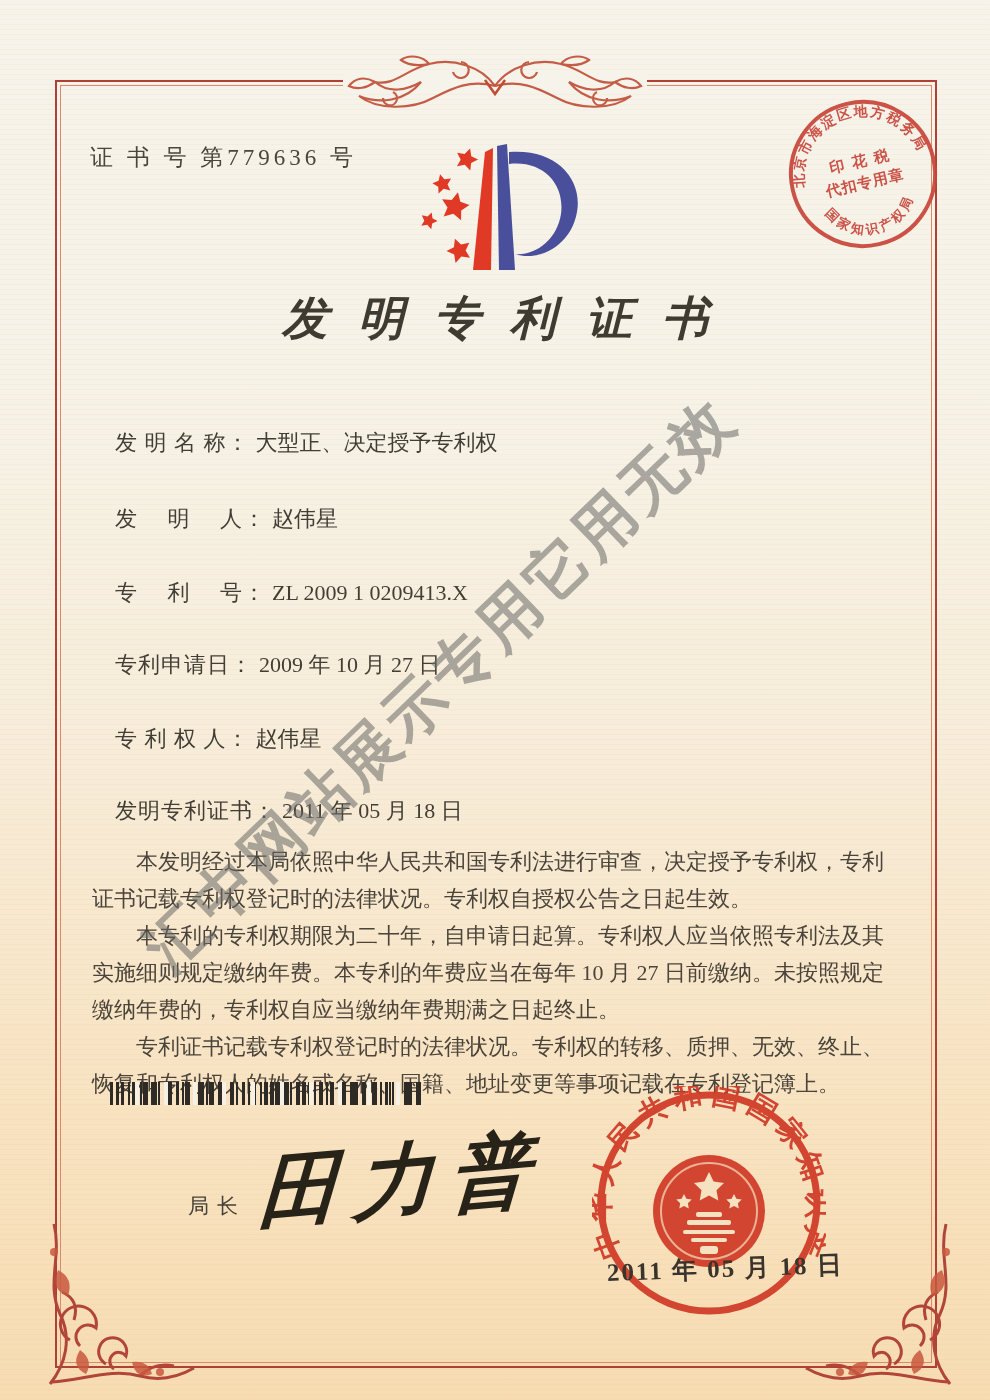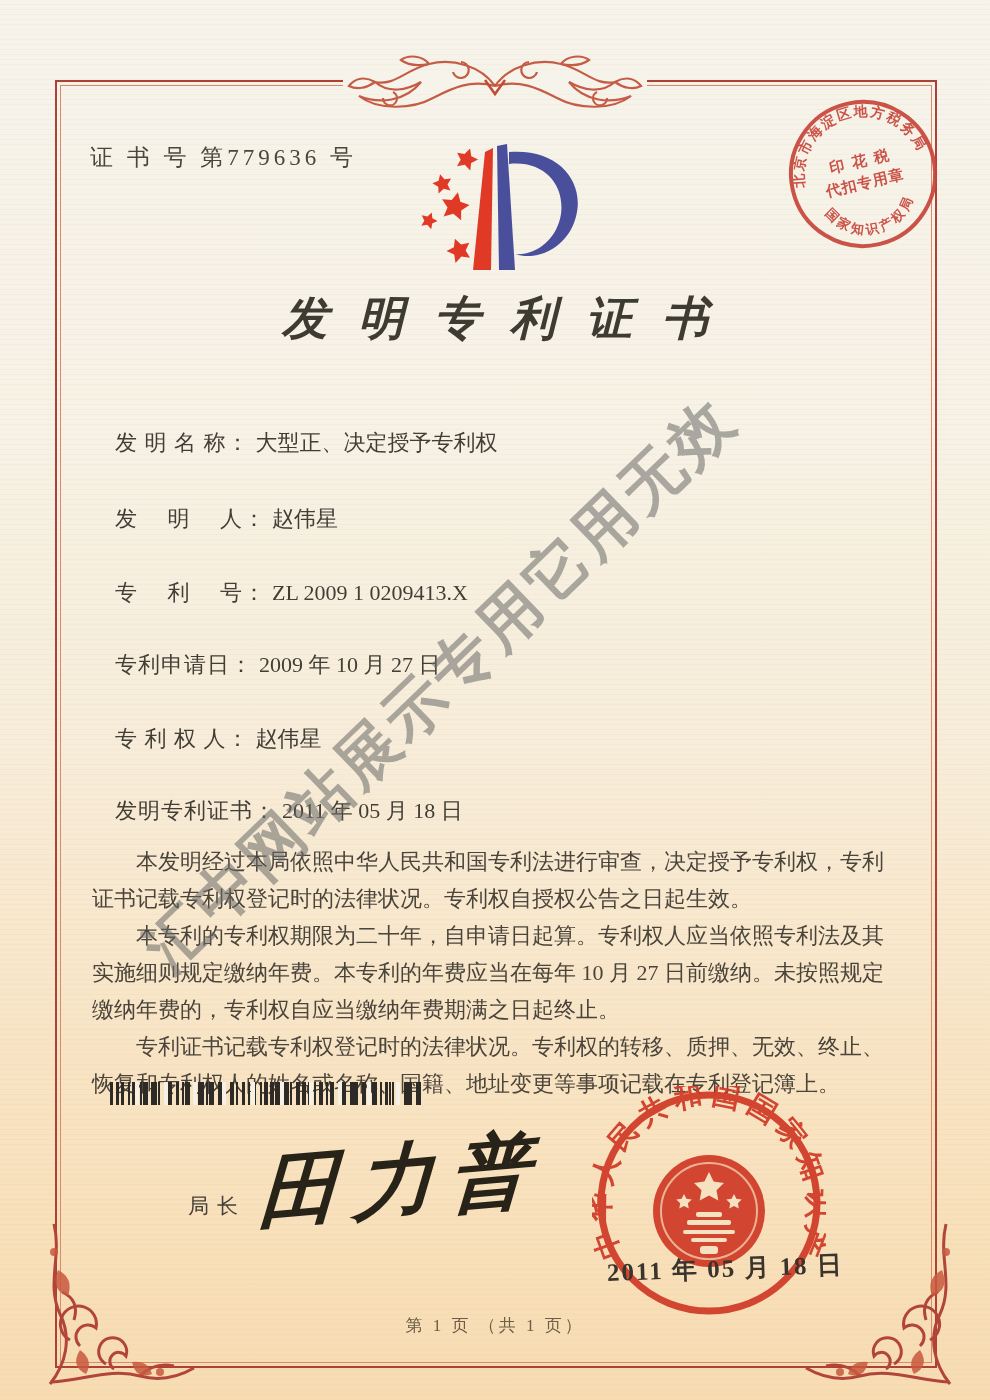--- a/index.html
+++ b/index.html
@@ -197,17 +197,16 @@
         <rect x="95" y="134" width="44" height="5" rx="2"></rect>
         <rect x="91" y="144" width="52" height="4" rx="2"></rect>
         <rect x="99" y="152" width="36" height="4" rx="2"></rect>
         <rect x="104" y="126" width="26" height="5" rx="2"></rect>
         <rect x="108" y="160" width="18" height="8" rx="3"></rect>
       </g>
     </g>
   </svg>
   <div class="seal-date">2011 年 05 月 18 日</div>
 
-  <div class="footer">第 1 页 （共 1 页）</div>
 
   <div class="watermark">汇中网站展示专用它用无效</div>
 
 </div>
 
 </body></html>

